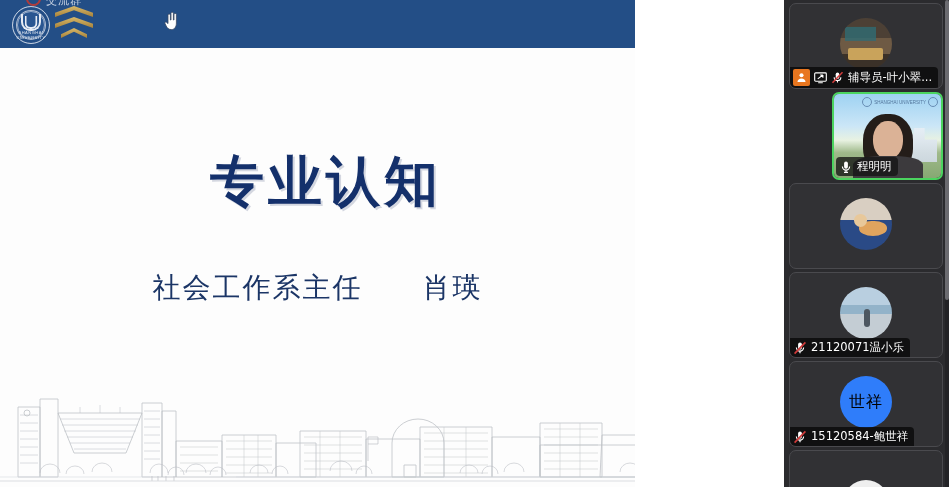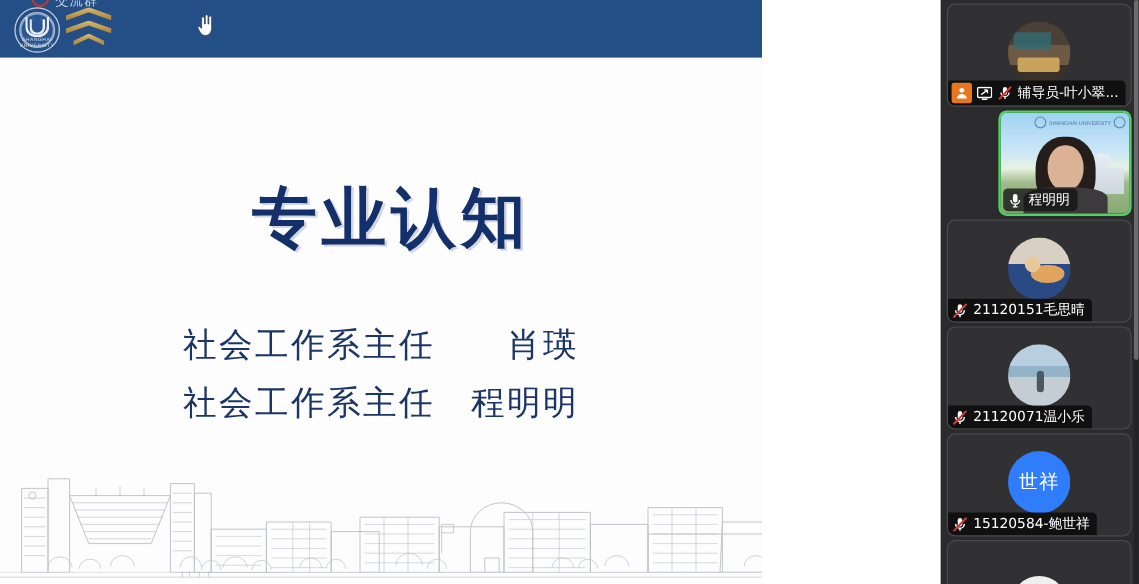--- a/index.html
+++ b/index.html
@@ -65,21 +65,21 @@
   .watermark{position:absolute;right:3px;top:3px;display:flex;align-items:center;gap:2px;opacity:.85;}
   .watermark .wm-c{width:8px;height:8px;border-radius:50%;border:1px solid #5b7fa8;}
   .watermark .wm-t{font-size:4.5px;color:#44648c;}
 
   .av-cat{position:absolute;inset:0;background:linear-gradient(#d9cfc2 0 42%, #2a4a86 42% 100%);}
   .av-cat .c1{position:absolute;left:36%;top:44%;width:28px;height:15px;border-radius:45% 45% 50% 50%;background:#e0a45e;}
   .av-cat .c2{position:absolute;left:26%;top:30%;width:13px;height:13px;border-radius:50%;background:#e8c89a;}
   .av-beach{position:absolute;inset:0;background:linear-gradient(#b9cfe0 0 34%, #93b3c9 34% 52%, #c4cdd4 52% 100%);}
   .av-beach .p{position:absolute;left:46%;top:42%;width:6px;height:18px;background:#4d5761;border-radius:3px;}
   .av-blue{position:absolute;inset:0;background:#2f7dfa;display:flex;align-items:center;justify-content:center;
-      color:#ffffff;font-size:16px;font-family:"DejaVu Sans","Liberation Sans",sans-serif;letter-spacing:1px;}
+      color:#000000;font-size:16px;font-family:"DejaVu Sans","Liberation Sans",sans-serif;letter-spacing:1px;}
   .av-room{position:absolute;inset:0;background:linear-gradient(#4c4035 0 38%, #6e5a44 38% 70%, #3b3128 70% 100%);}
   .av-room .s1{position:absolute;left:10%;top:18%;width:60%;height:26%;background:#2f6b74;opacity:.8;}
   .av-room .s2{position:absolute;left:16%;top:58%;width:66%;height:22%;background:#c9a35b;border-radius:2px;}
   .av-white{position:absolute;left:50%;top:62%;transform:translate(-50%,-50%);width:46px;height:46px;border-radius:50%;background:#efefef;}
 
   .scroll-track{position:absolute;right:0;top:0;width:4px;height:487px;background:#232326;}
   .scroll-thumb{position:absolute;right:0;top:0;width:4px;height:300px;background:#6b6b70;border-radius:2px;}
 </style>
 </head>
 <body>
@@ -108,21 +108,20 @@
 
         <svg class="cursor" viewBox="0 0 16 20">
           <path d="M5 10V4.2a1.2 1.2 0 0 1 2.4 0V9h.6V2.4a1.2 1.2 0 0 1 2.4 0V9h.6V3.6a1.2 1.2 0 0 1 2.4 0V12c0 4-2 6.6-5 6.6-2.6 0-4-1.4-5.2-3.6L2 12.4c-.5-.9.6-1.9 1.4-1.2L5 12.6z" fill="#ffffff" stroke="#3b4a63" stroke-width=".8"></path>
         </svg>
       </div>
 
       <div class="slide-title">专业认知</div>
 
       <div class="slide-lines">
         <div class="slide-line">社会工作系主任　　肖瑛</div>
-        <div class="slide-line">社会工作系主任　程明明</div>
       </div>
 
       <svg class="skyline" viewBox="0 0 784 110" preserveAspectRatio="none">
         <g fill="none" stroke="#b9bcc2" stroke-width="0.8">
 
           <path d="M18 30 h22 v70 h-22 z"></path>
           <path d="M40 22 h18 v78 h-18 z"></path>
           <path d="M58 36 h84 l-16 40 h-52 z"></path>
           <path d="M142 26 h20 v74 h-20 z"></path>
           <path d="M162 34 h14 v66 h-14 z"></path>
@@ -244,59 +243,50 @@
       </div>
     </div>
 
     <div class="tile">
       <div class="avatar">
         <div class="av-cat">
           <div class="c1"></div>
           <div class="c2"></div>
         </div>
       </div>
+    </div>
+
+    <div class="tile">
+      <div class="avatar">
+        <div class="av-beach">
+          <div class="p"></div>
+        </div>
+      </div>
       <div class="namebar">
         <svg class="icon" width="14" height="14" viewBox="0 0 14 14">
           <path d="M7 1.6a1.9 1.9 0 0 1 1.9 1.9v3.3A1.9 1.9 0 0 1 7 8.7a1.9 1.9 0 0 1-1.9-1.9V3.5A1.9 1.9 0 0 1 7 1.6z" fill="#ffffff"></path>
           <path d="M3.4 6.6a3.6 3.6 0 0 0 7.2 0" stroke="#ffffff" stroke-width="1.2" fill="none"></path>
           <path d="M7 10.3v2" stroke="#ffffff" stroke-width="1.2"></path>
           <path d="M1.6 12.6 L12.4 1.4" stroke="#d03b3b" stroke-width="1.7"></path>
         </svg>
-        <span class="nm">21120151毛思晴</span>
-      </div>
-    </div>
-
-    <div class="tile">
-      <div class="avatar">
-        <div class="av-beach">
-          <div class="p"></div>
-        </div>
+        <span class="nm">21120071温小乐</span>
+      </div>
+    </div>
+
+    <div class="tile">
+      <div class="avatar">
+        <div class="av-blue">世祥</div>
       </div>
       <div class="namebar">
         <svg class="icon" width="14" height="14" viewBox="0 0 14 14">
           <path d="M7 1.6a1.9 1.9 0 0 1 1.9 1.9v3.3A1.9 1.9 0 0 1 7 8.7a1.9 1.9 0 0 1-1.9-1.9V3.5A1.9 1.9 0 0 1 7 1.6z" fill="#ffffff"></path>
           <path d="M3.4 6.6a3.6 3.6 0 0 0 7.2 0" stroke="#ffffff" stroke-width="1.2" fill="none"></path>
           <path d="M7 10.3v2" stroke="#ffffff" stroke-width="1.2"></path>
           <path d="M1.6 12.6 L12.4 1.4" stroke="#d03b3b" stroke-width="1.7"></path>
         </svg>
-        <span class="nm">21120071温小乐</span>
-      </div>
-    </div>
-
-    <div class="tile">
-      <div class="avatar">
-        <div class="av-blue">世祥</div>
-      </div>
-      <div class="namebar">
-        <svg class="icon" width="14" height="14" viewBox="0 0 14 14">
-          <path d="M7 1.6a1.9 1.9 0 0 1 1.9 1.9v3.3A1.9 1.9 0 0 1 7 8.7a1.9 1.9 0 0 1-1.9-1.9V3.5A1.9 1.9 0 0 1 7 1.6z" fill="#ffffff"></path>
-          <path d="M3.4 6.6a3.6 3.6 0 0 0 7.2 0" stroke="#ffffff" stroke-width="1.2" fill="none"></path>
-          <path d="M7 10.3v2" stroke="#ffffff" stroke-width="1.2"></path>
-          <path d="M1.6 12.6 L12.4 1.4" stroke="#d03b3b" stroke-width="1.7"></path>
-        </svg>
         <span class="nm">15120584-鲍世祥</span>
       </div>
     </div>
 
     <div class="tile">
       <div class="av-white"></div>
 
     </div>
 
     <div class="scroll-track">

